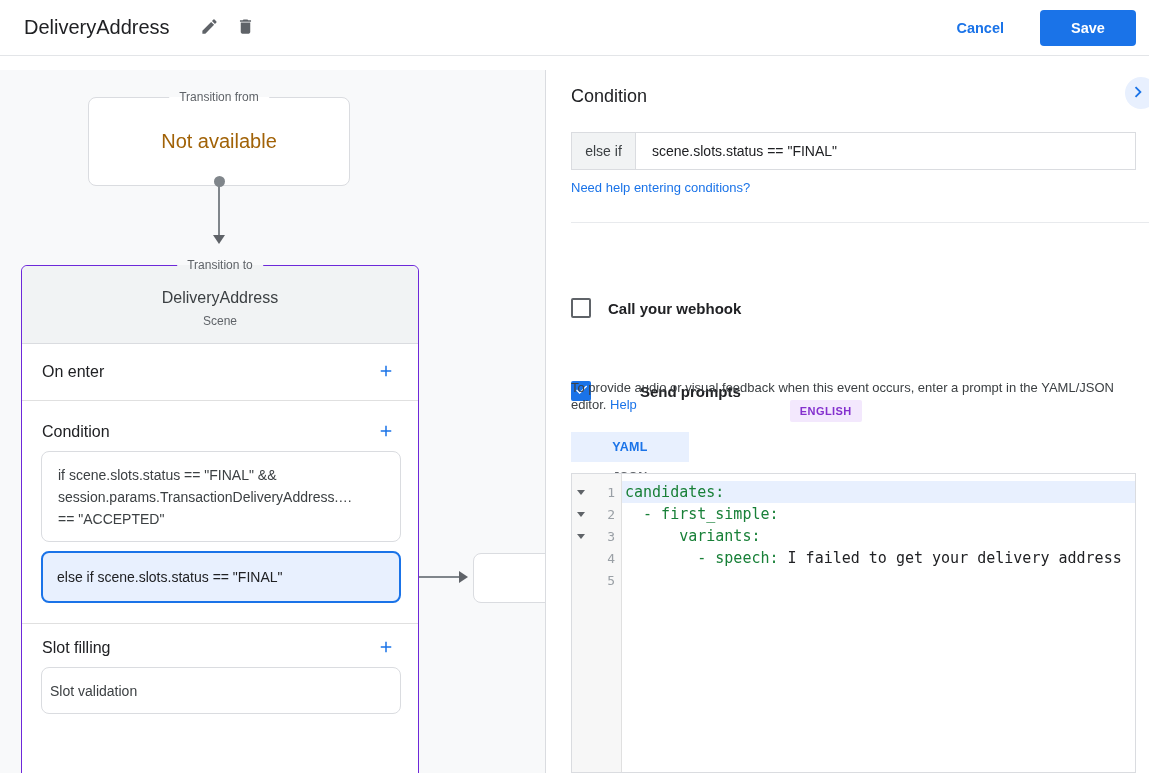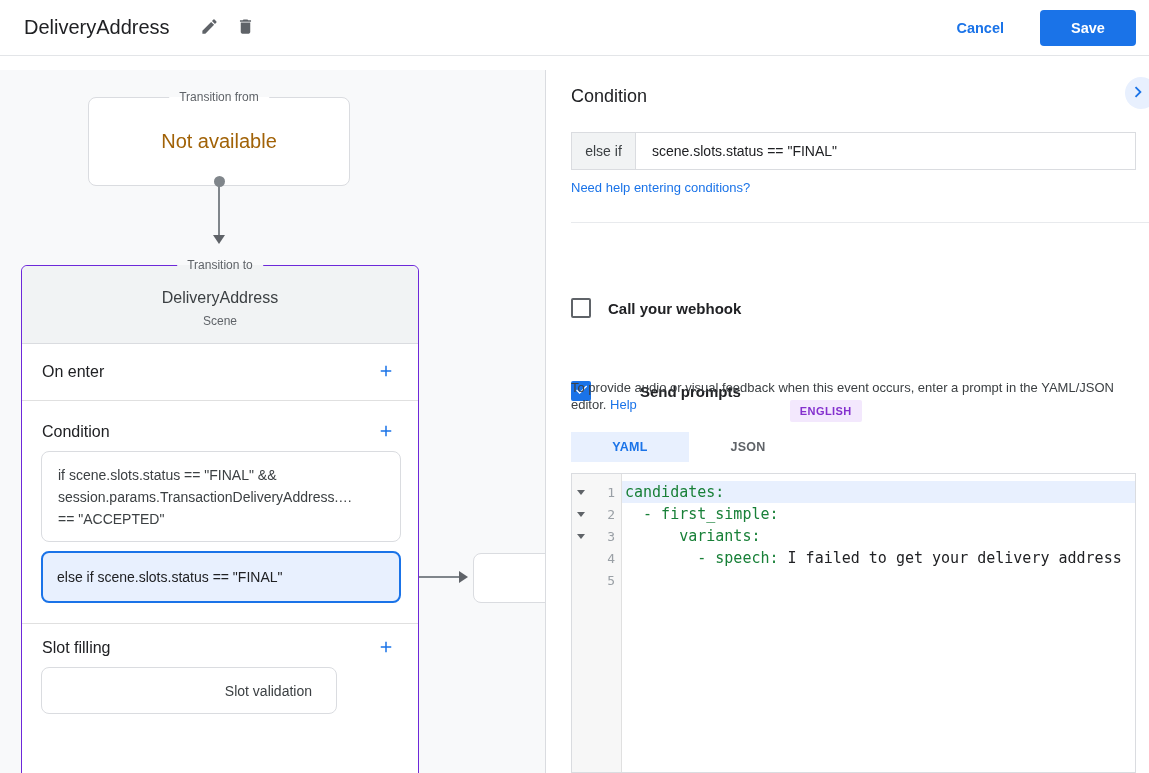--- a/index.html
+++ b/index.html
@@ -56,23 +56,23 @@
   .plus-btn svg { fill:#1a73e8; }
 
   .label-row { position:absolute; left:0; width:100%; display:flex; align-items:center; padding:0 20px; }
   .cond-box1 { position:absolute; left:19px; top:185px; width:360px; height:91px; background:#fff;
     border:1px solid #dadce0; border-radius:8px; padding:12px 16px; font-size:14px; color:#3c4043;
     line-height:22px; cursor:pointer; }
   .cond-box2 { position:absolute; left:19px; top:285px; width:360px; height:52px; background:#e8f0fe;
     border:2px solid #1a73e8; border-radius:8px; display:flex; align-items:center; padding:0 14px;
     font-size:14px; color:#202124; cursor:pointer; }
   .card-divider { position:absolute; left:0; top:357px; width:100%; height:1px; background:#e0e0e0; }
-  .slot-box { position:absolute; left:19px; width:296px; background:#fff; border:1px solid #dadce0;
-    border-radius:8px; display:flex; align-items:center; padding:0 24px; font-size:14px; color:#3c4043;
-    cursor:pointer;justify-content:flex-end; }
+  .slot-box { position:absolute; left:19px; width:360px; background:#fff; border:1px solid #dadce0;
+    border-radius:8px; display:flex; align-items:center; padding:0 8px; font-size:14px; color:#3c4043;
+    cursor:pointer; }
 
   .target-node { position:absolute; left:473px; top:483px; width:92px; height:50px; background:#fff;
     border:1px solid #dadce0; border-radius:8px; }
 
   
   .right-panel { position:absolute; left:546px; top:56px; width:603px; height:717px; background:#fff; }
   .panel-heading { position:absolute; left:25px; font-size:18px; color:#202124; }
   .collapse-btn { position:absolute; left:579px; top:21px; width:32px; height:32px; border:none;
     border-radius:50%; background:#e8f0fe; cursor:pointer; display:flex; align-items:center; z-index:5; }
   .collapse-btn svg { fill:#1a73e8; margin-left:2px; }
@@ -93,21 +93,21 @@
     cursor:pointer; flex:none; }
   .checkbox.checked { border:none; background:#1a73e8; display:flex; align-items:center;
     justify-content:center; }
   .check-label { font-size:15px; font-weight:bold; color:#202124; margin-left:17px; }
   .lang-badge { margin-left:17px; background:#f3e8fd; color:#8430ce; font-size:11px; font-weight:bold;
     letter-spacing:0.4px; padding:5px 10px; border-radius:2px;margin-top:40px; }
 
   .desc { position:absolute; left:25px; top:323px; width:564px; font-size:13px; color:#3c4043;
     line-height:17px; }
 
-  .tabs { position:absolute; left:25px; top:376px; display:flex; }
+  .tabs { position:absolute; left:25px; top:376px; display:flex;flex-direction:column; }
   .tab { width:118px; height:30px; display:flex; align-items:center; justify-content:center;
     font-size:12.5px; font-weight:bold; letter-spacing:0.3px; cursor:pointer; color:#5f6368;
     background:transparent; border:none; font-family:"Liberation Sans",sans-serif; }
   .tab.active { background:#e8f0fe; color:#1a73e8; }
 
   .editor { position:absolute; left:25px; top:417px; width:565px; height:300px;
     border:1px solid #dadce0; display:flex; background:#fff; }
   .gutter { width:50px; background:#f7f7f7; border-right:1px solid #e0e0e0; padding-top:7px; flex:none; }
   .gutter-row { height:22px; display:flex; align-items:center; }
   .fold-cell { width:17px; display:flex; align-items:center; justify-content:center; cursor:pointer; }

